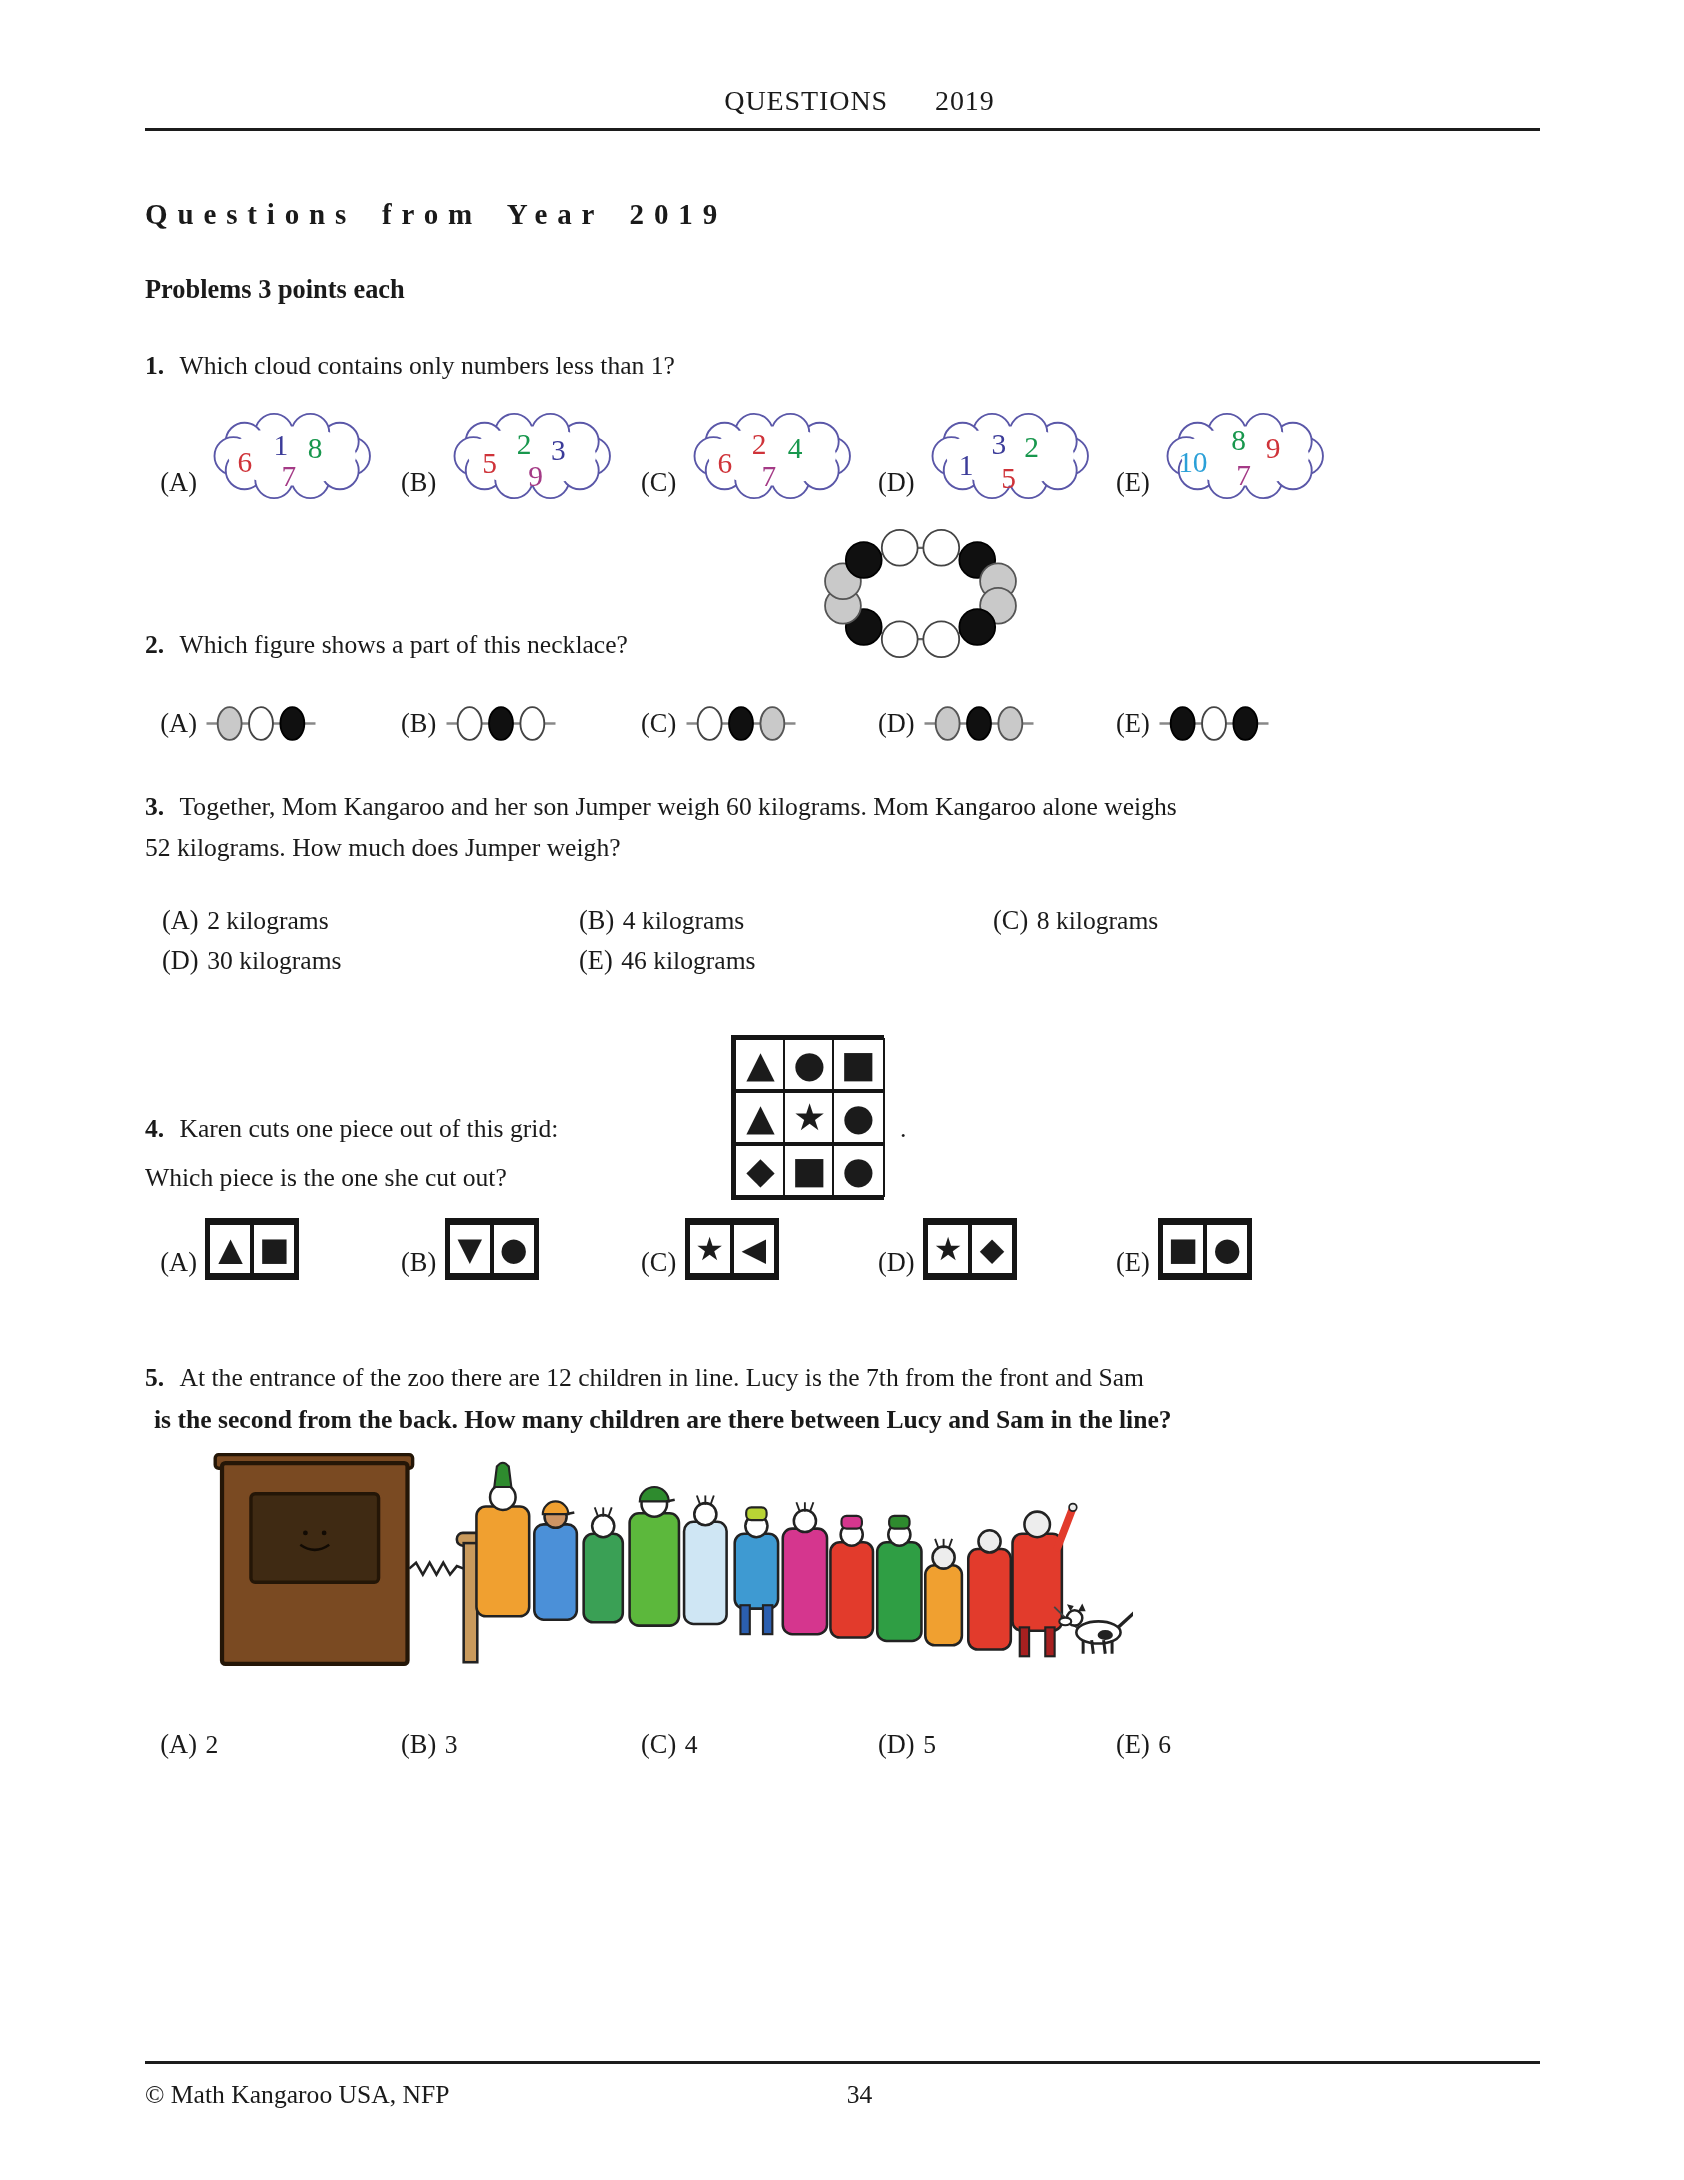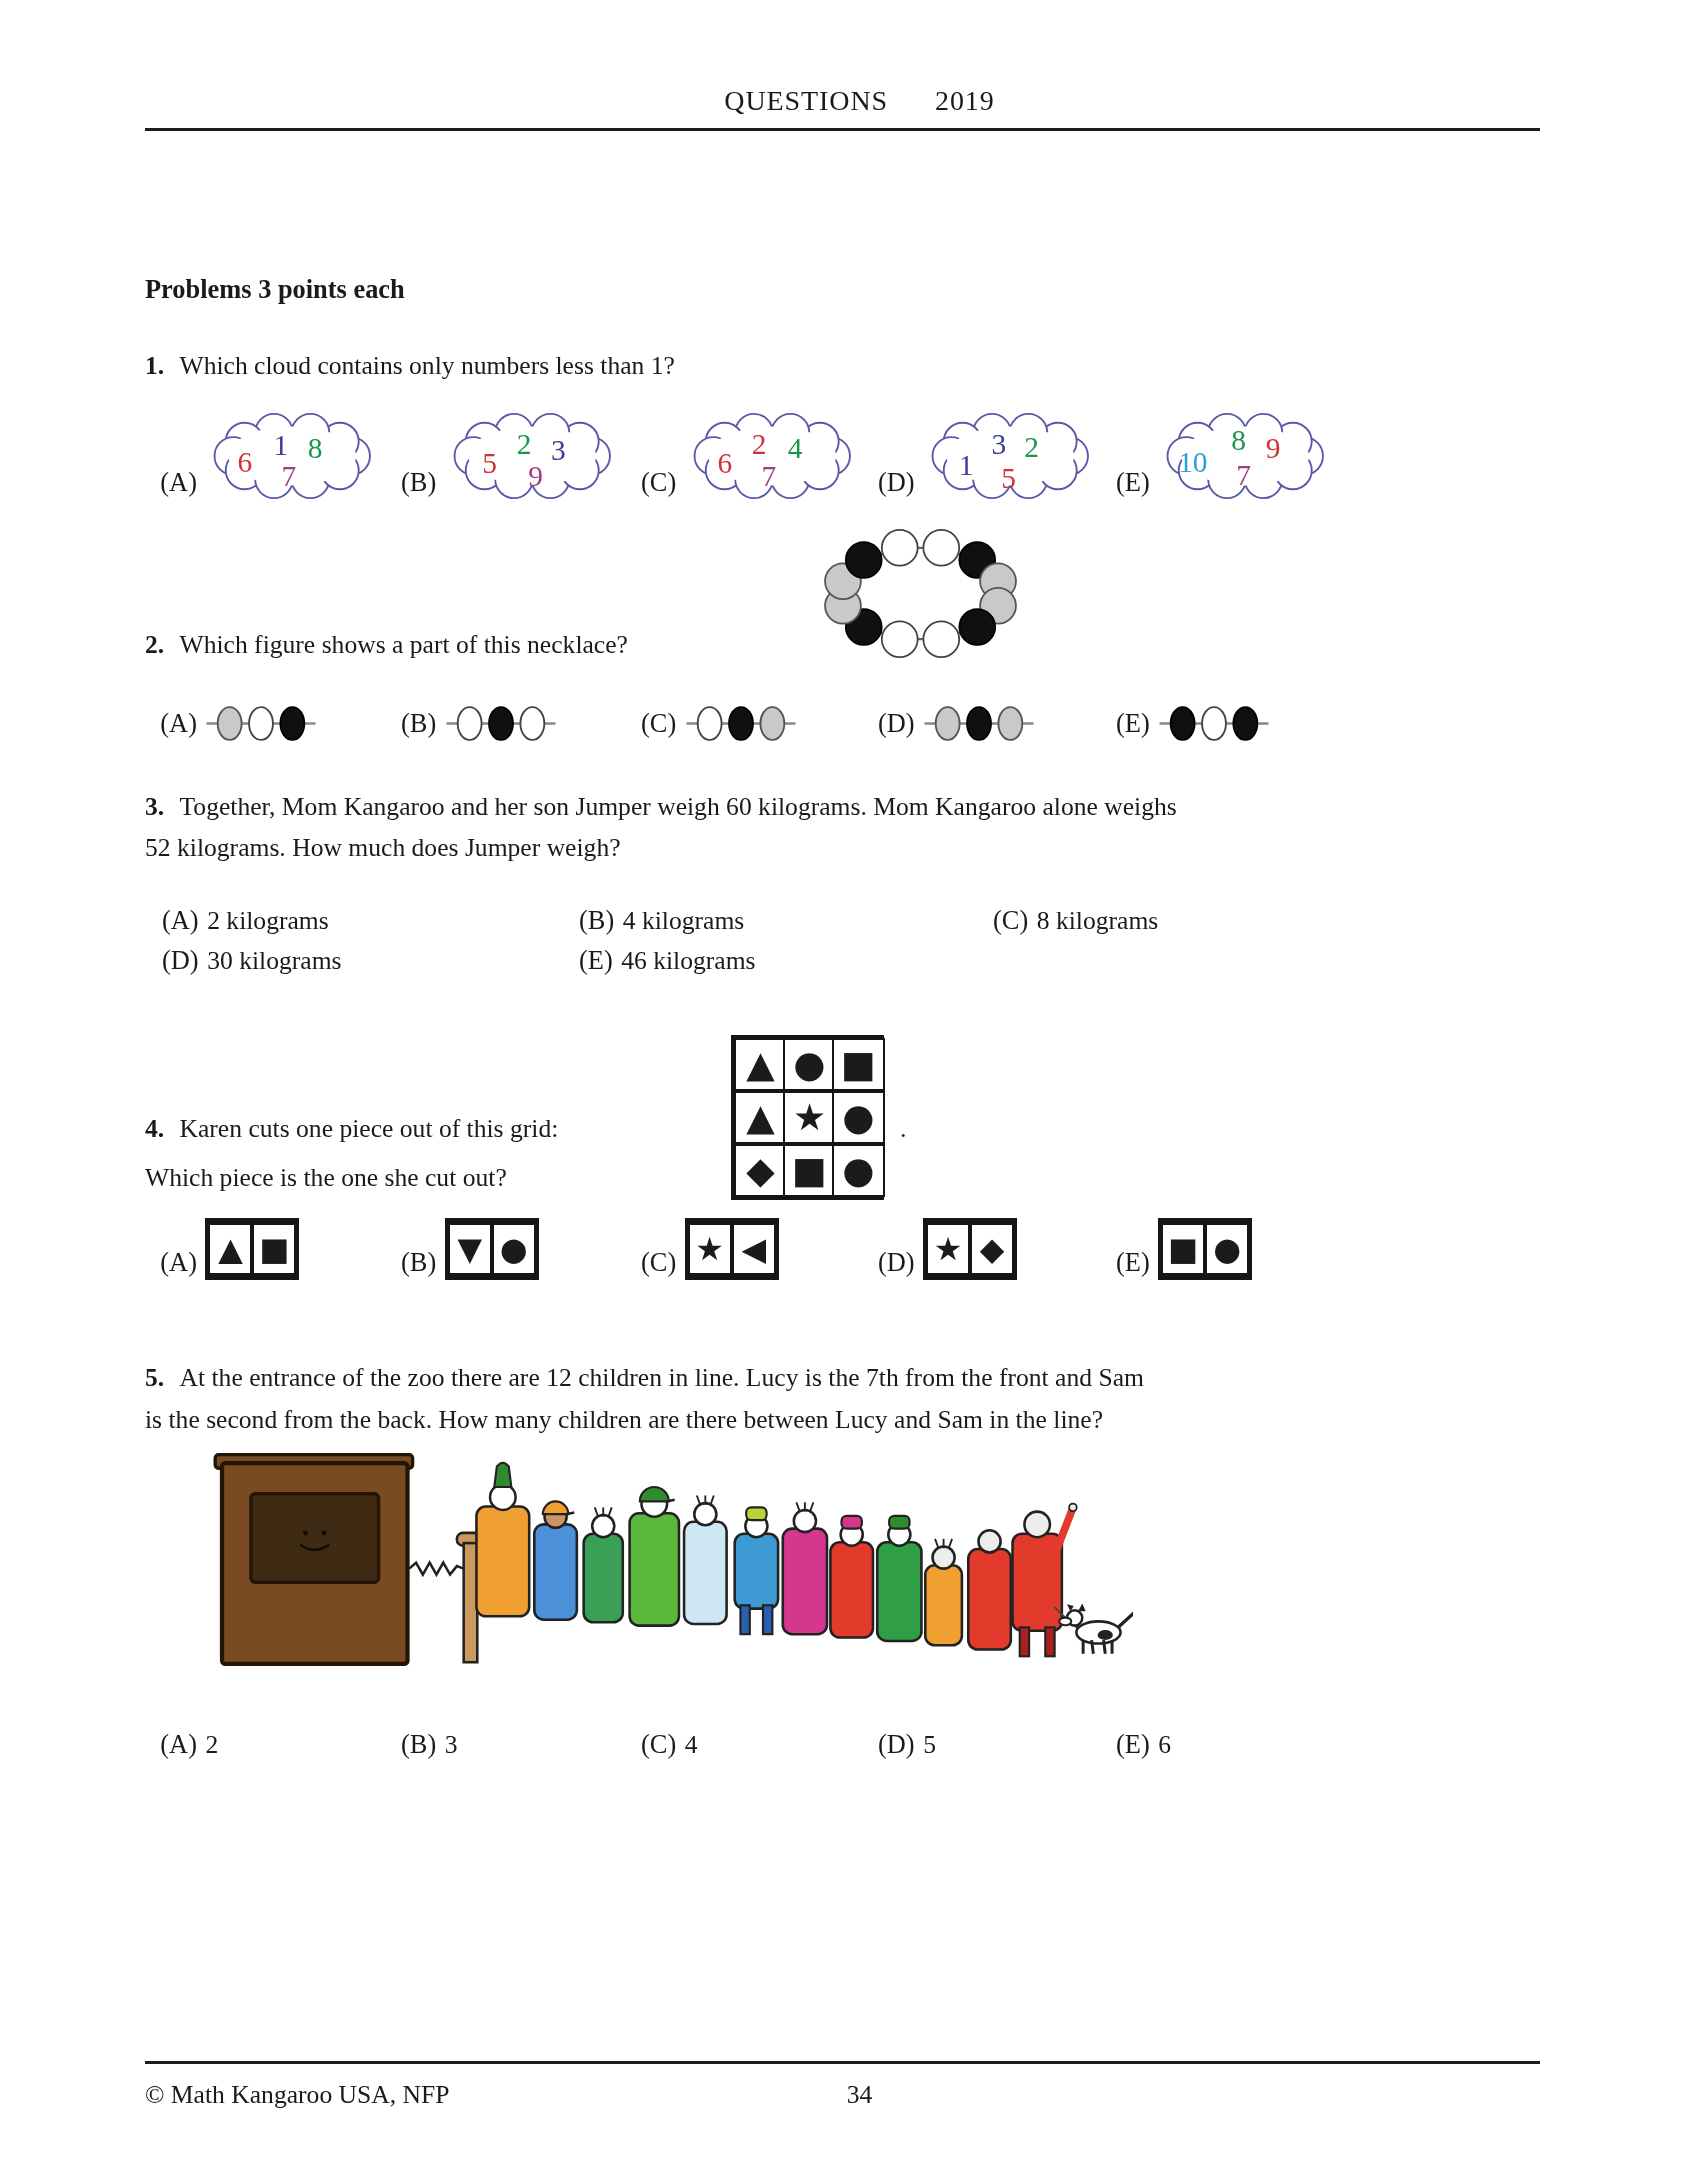--- a/index.html
+++ b/index.html
@@ -29,20 +29,21 @@
   svg text{font-family:"Liberation Serif",serif;}
 </style>
 </head>
 <body>
 
 <div class="page">
 
   <div class="abs header-title" style="top:85px;left:0;width:100%;text-align:center;">QUESTIONS 2019</div>
   <div class="abs rule" style="top:128px;left:145px;width:1395px;"></div>
 
+  <div class="abs doc-title" style="top:198px;left:145px;">Questions from Year 2019</div>
   <div class="abs doc-subtitle" style="top:274px;left:145px;">Problems 3 points each</div>
 
   <div class="abs qline" style="top:351px;left:145px;">
     <span class="qnum">1.</span><span>Which cloud contains only numbers less than 1?</span>
   </div>
   <div class="optrow" style="top:411px;" id="q1-options">
       <div class="opt" style="left: 15.3px; top: 0px;">
         <span class="optlabel" style="margin-bottom: 3.4px;">(A)</span>
         <svg width="181" height="90" viewBox="0 0 220 110">
           <circle cx="178" cy="55" r="23" fill="#ffffff" stroke="#5a57a8" stroke-width="2.3"></circle>
@@ -299,21 +300,21 @@
         <div class="piece">
           <div class="pcell">■</div>
           <div class="pcell">●</div>
         </div>
       </div>
     </div>
 
   <div class="abs qline" style="top:1363px;left:145px;">
     <span class="qnum">5.</span><span>At the entrance of the zoo there are 12 children in line. Lucy is the 7th from the front and Sam</span>
   </div>
-  <div class="abs qline" style="top:1405px;left:145px;">is the second from the back. How many children are there between Lucy and Sam in the line?</div>
+  <div class="abs qline" style="top:1405px;left:154px;font-weight:bold;">is the second from the back. How many children are there between Lucy and Sam in the line?</div>
   <svg class="abs" id="children-illustration" style="left:213px;top:1441px;" width="920" height="234" viewBox="0 0 1080 275">
       <rect x="2" y="16" width="232" height="16" rx="4" fill="#7a4a22" stroke="#241607" stroke-width="4"></rect>
       <rect x="10" y="26" width="218" height="236" rx="4" fill="#7a4a22" stroke="#241607" stroke-width="5"></rect>
       <rect x="44" y="62" width="150" height="104" rx="5" fill="#3f2a13" stroke="#241607" stroke-width="4"></rect>
       <circle cx="108" cy="108" r="2.8" fill="#120b04"></circle>
       <circle cx="130" cy="108" r="2.8" fill="#120b04"></circle>
       <path d="M102,122 Q119,134 136,122" stroke="#120b04" stroke-width="3" fill="none"></path>
       <polyline points="230,150 238,143 246,157 254,143 262,157 270,143 278,157 286,147 294,150" fill="none" stroke="#222222" stroke-width="3"></polyline>
       <rect x="286" y="108" width="32" height="15" rx="7" fill="#c99a5c" stroke="#222222" stroke-width="3"></rect>
       <rect x="294" y="120" width="16" height="140" fill="#c99a5c" stroke="#222222" stroke-width="3"></rect>

